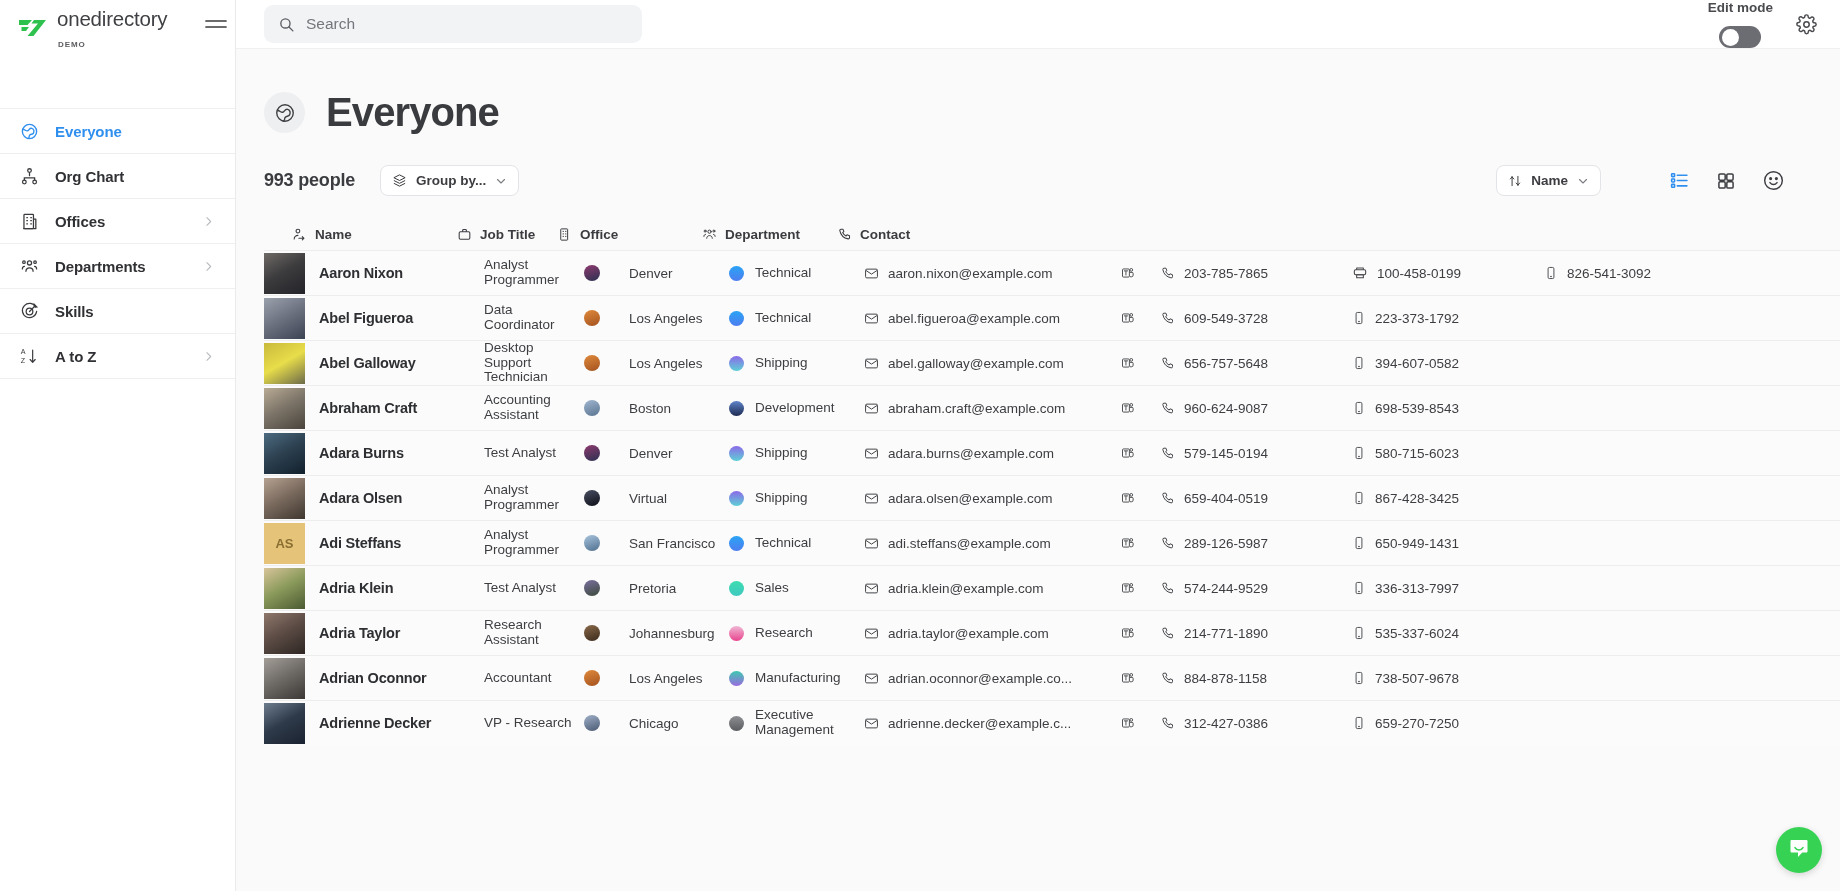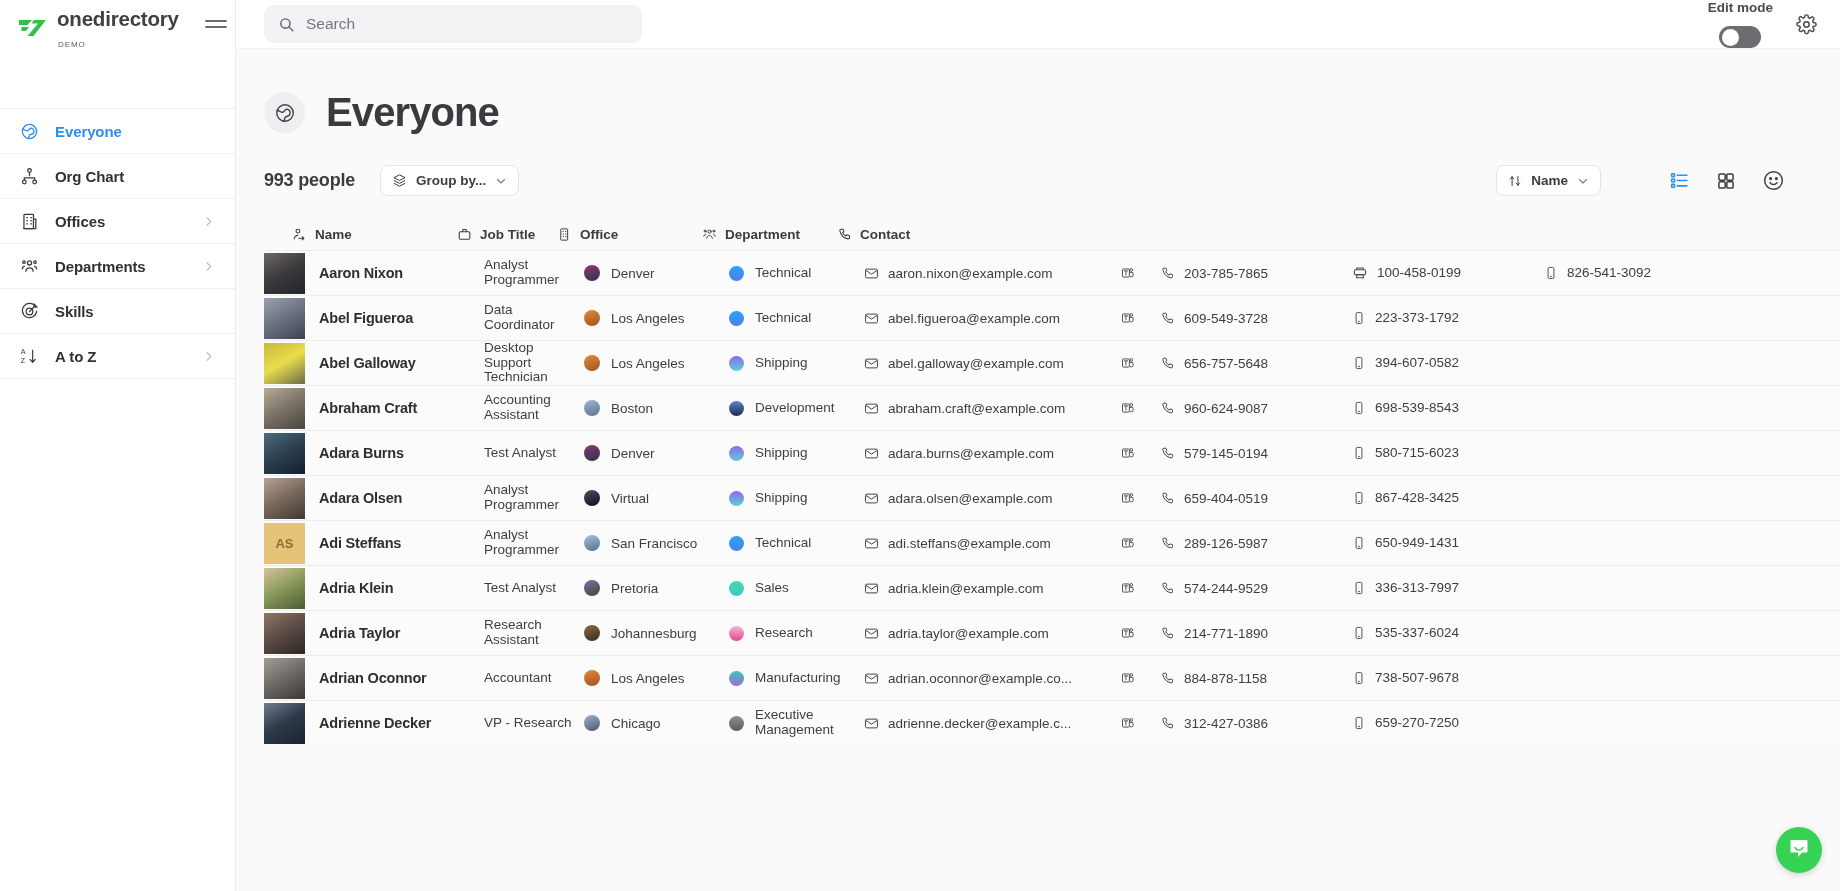--- a/index.html
+++ b/index.html
@@ -20,24 +20,24 @@
     display: flex; flex-direction: column;
   }
   .brand-row {
     height: 57px; display: flex; align-items: center;
     padding: 0 18px; gap: 9px;
   }
   .logo-mark { width: 30px; height: 26px; flex: none; position: relative; }
   .brand-text { display: flex; flex-direction: column; justify-content: center; }
   .brand-name {
     font-size: 20.5px; color: #3f4043; letter-spacing: -0.2px;
-    line-height: 1.05; font-weight: 700;
+    line-height: 1.05; font-weight: 400;
   }
   .brand-sub {
-    font-size: 8px; font-weight: 400; color: #5b5c60;
+    font-size: 8px; font-weight: 700; color: #5b5c60;
     letter-spacing: 0.9px; margin-top: 11px; margin-left: 1px;
   }
   .nav { margin-top: 51px; border-top: 1px solid #eeeff1; }
   .nav-item {
     height: 45px; display: flex; align-items: center;
     padding: 0 20px 0 19px; gap: 15px;
     border-bottom: 1px solid #eeeff1;
     cursor: pointer; position: relative;
   }
   .nav-item .nav-ico { width: 21px; height: 21px; flex: none; display:flex; align-items:center; justify-content:center; }
@@ -137,31 +137,31 @@
   }
   .cell-name {
     width: 165px; font-size: 14.5px; font-weight: 700; color: #2e2f32;
     letter-spacing: -0.2px; padding-right: 8px;
   }
   .cell-job {
     width: 100px; font-size: 13.5px; color: #3d3e42; line-height: 1.08;
     padding-right: 10px;
   }
   .cell-office {
-    width: 145px; display: flex; align-items: flex-end; gap: 11px;
+    width: 145px; display: flex; align-items: flex-end; gap: 29px;
     font-size: 13.5px; color: #3d3e42;
   }
   .cell-dept {
     width: 135px; display: flex; align-items: center; gap: 11px;
     font-size: 13.5px; color: #3d3e42; line-height: 1.08;
   }
   .dot { width: 15px; height: 15px; border-radius: 50%; flex: none; }
   .office-dot { width: 16px; height: 16px; border-radius: 50%; flex: none; }
   .cell-contact { flex: 1; display: flex; align-items: center; }
-  .contact-seg { display: flex; gap: 9px; font-size: 13.5px; color: #3d3e42; }
+  .contact-seg { display: flex; align-items: center; gap: 9px; font-size: 13.5px; color: #3d3e42; }
   .seg-email { width: 230px; }
   .seg-email .txt {
     max-width: 192px; overflow: hidden; text-overflow: ellipsis; white-space: nowrap;
   }
   .seg-teams { width: 66px; justify-content: center; }
   .seg-phone { width: 192px; }
   .seg-fax { width: 192px; }
   .seg-mobile { width: 190px; }
   .ico { display: inline-flex; align-items: center; justify-content: center; flex: none; color: #44464a; }
 

